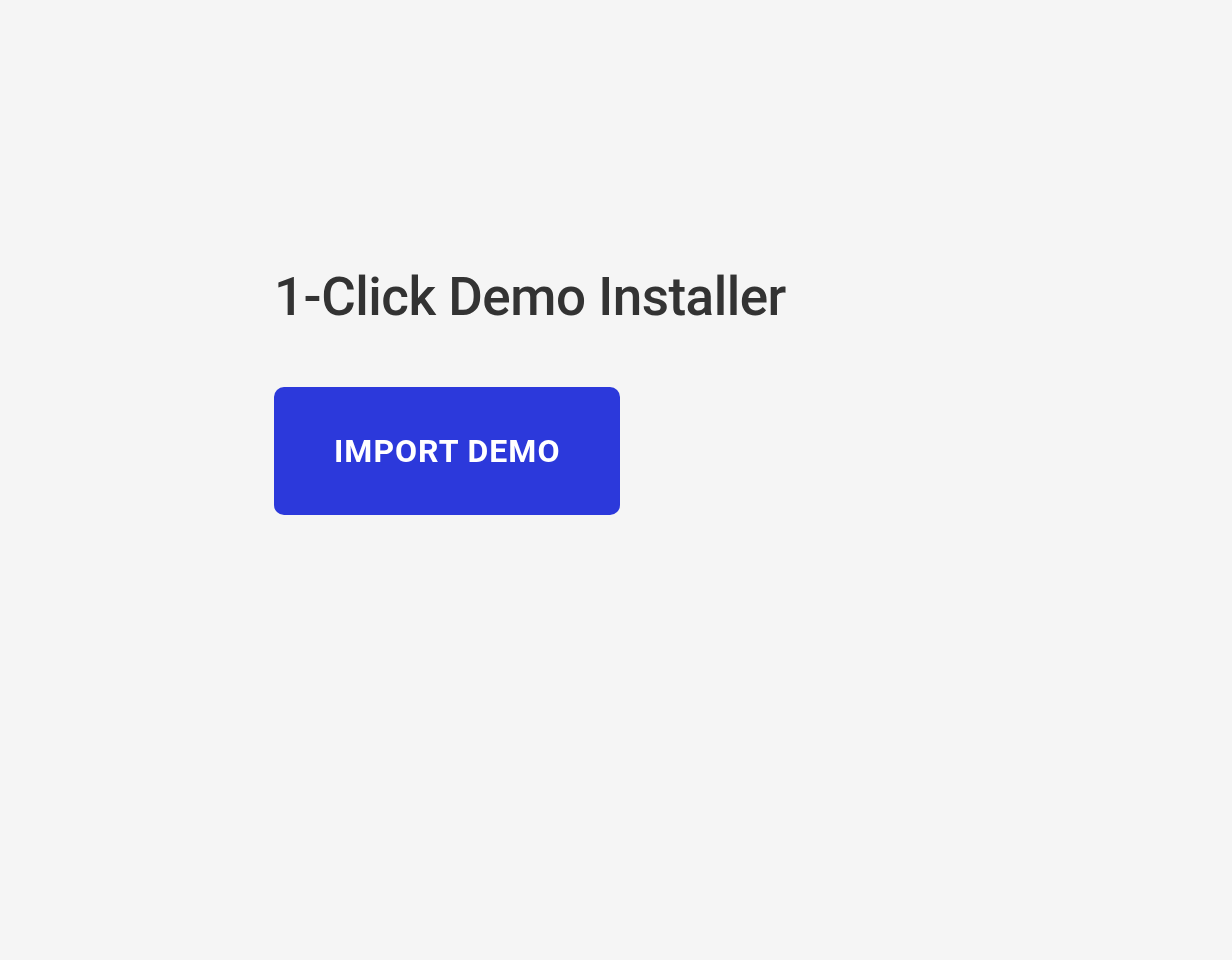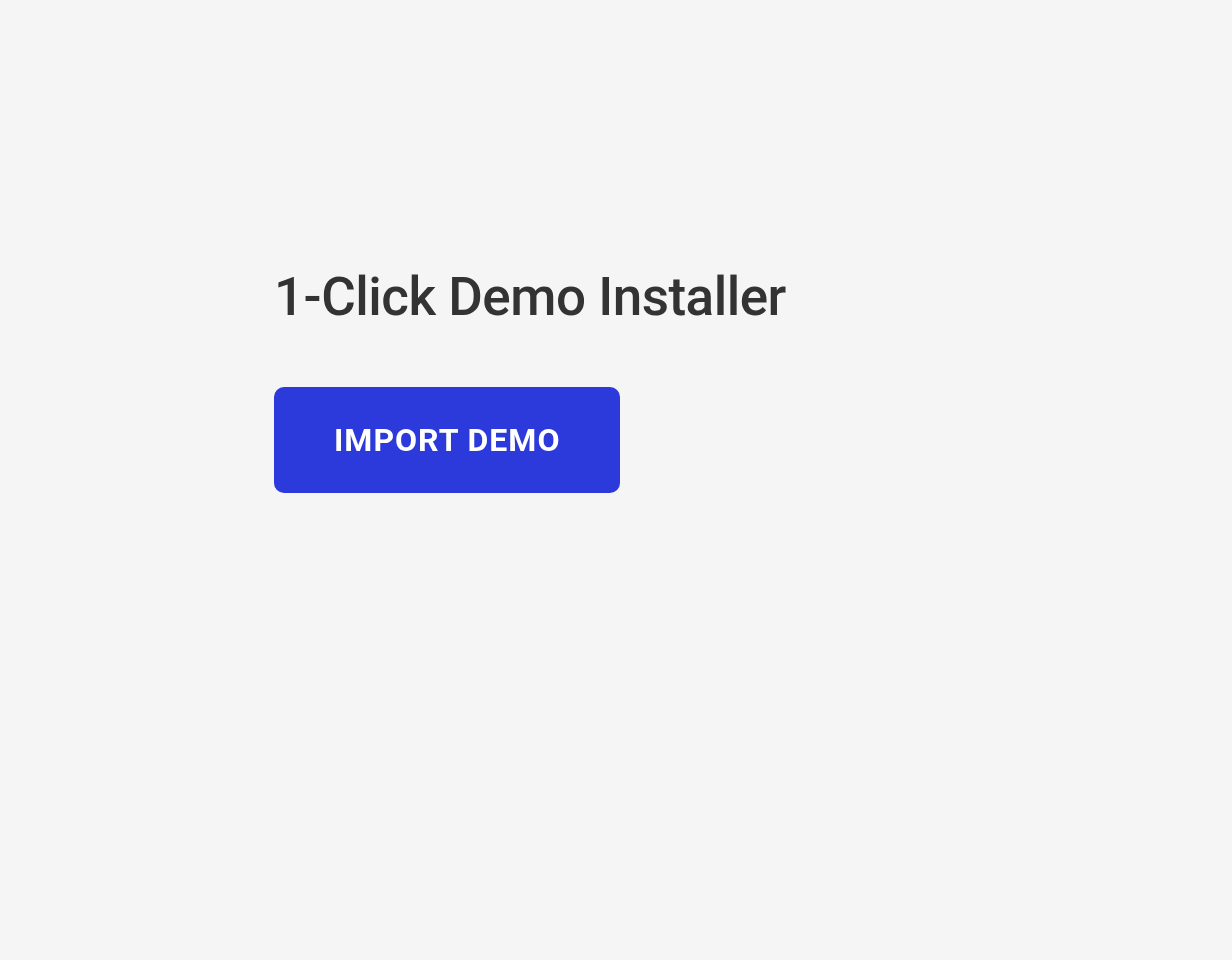--- a/index.html
+++ b/index.html
@@ -35,21 +35,21 @@
       margin-bottom: 90px;
       letter-spacing: -0.3px;
     }
     .import-button {
       display: inline-block;
       background-color: #2c39db;
       color: #ffffff;
       font-size: 32px;
       font-weight: 700;
       letter-spacing: 1px;
-      padding: 34px 60px;
+      padding: 45px 60px;
       border: none;
       border-radius: 10px;
       cursor: pointer;
       text-transform: uppercase;
       font-family: inherit;
     }
   </style>
 </head>
 <body>
 

